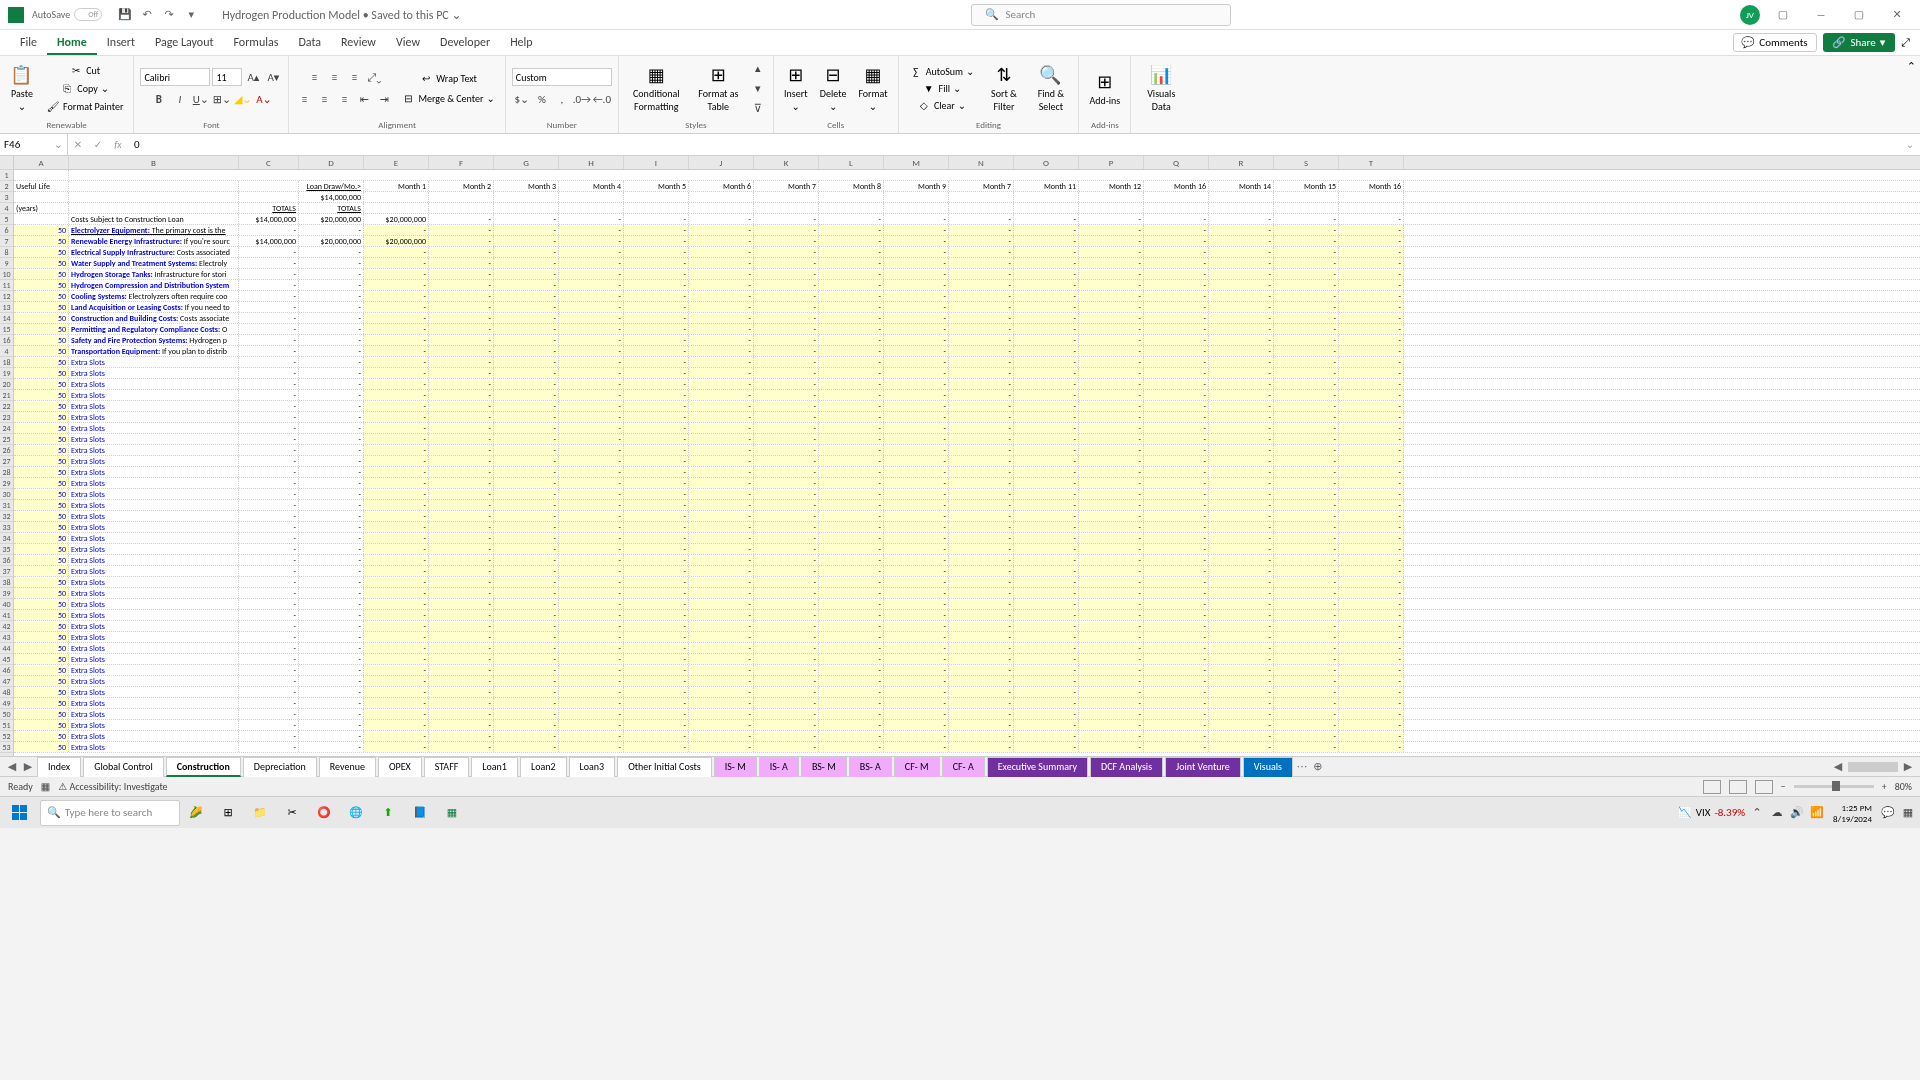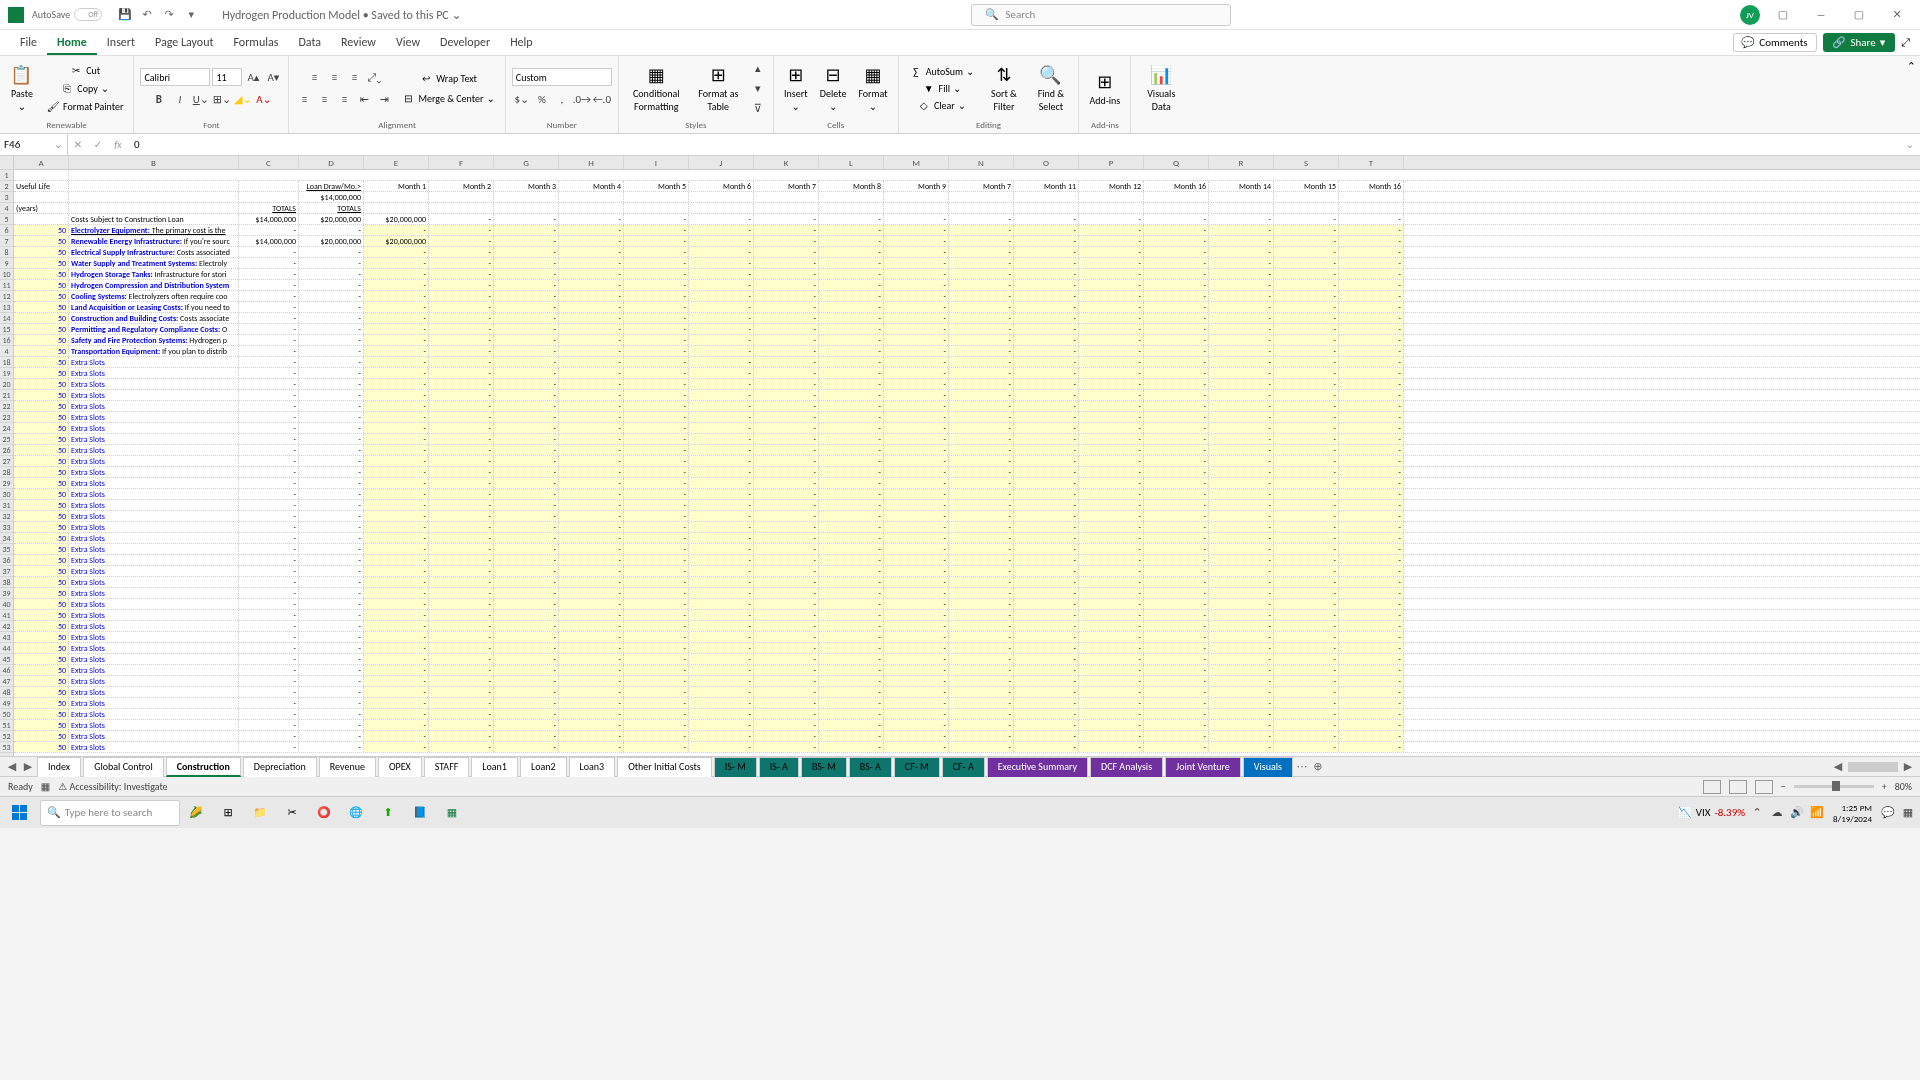--- a/index.html
+++ b/index.html
@@ -72,21 +72,21 @@
     .cell.edit-note { background: #ffffcc; font-size: 8px; color: #444; }
     .cell.blue-text { color: #0000e0; }
     .cell.right { text-align: right; }
     .cell.underline { text-decoration: underline; }
     
     
     .sheet-tabs { height: 20px; background: #f0f0f0; border-top: 1px solid #ccc; display: flex; align-items: center; padding: 0 4px; }
     .sheet-nav { width: 16px; height: 16px; display: flex; align-items: center; justify-content: center; color: #666; cursor: pointer; }
     .sheet-tab { padding: 2px 10px; font-size: 10px; background: #fff; border: 1px solid #ccc; border-bottom: none; margin: 0 1px; cursor: pointer; }
     .sheet-tab.active { background: #fff; font-weight: bold; border-bottom: 2px solid #107c41; }
-    .sheet-tab.gray { background: #0f766e; }
+    .sheet-tab.gray { background: #f0abfc; }
     .sheet-tab.purple { background: #7030a0; color: #fff; }
     .sheet-tab.blue { background: #0070c0; color: #fff; }
     .sheet-tabs .scroll-area { margin-left: auto; display: flex; align-items: center; gap: 2px; }
     
     
     .status-bar { height: 20px; background: #f0f0f0; border-top: 1px solid #ccc; display: flex; align-items: center; padding: 0 8px; font-size: 10px; color: #444; }
     .status-bar .right { margin-left: auto; display: flex; align-items: center; gap: 8px; }
     .view-btn { width: 18px; height: 14px; border: 1px solid #999; cursor: pointer; }
     .zoom-slider { width: 80px; height: 3px; background: #ccc; position: relative; }
     .zoom-thumb { position: absolute; width: 8px; height: 10px; background: #666; top: -4px; left: 38px; }

